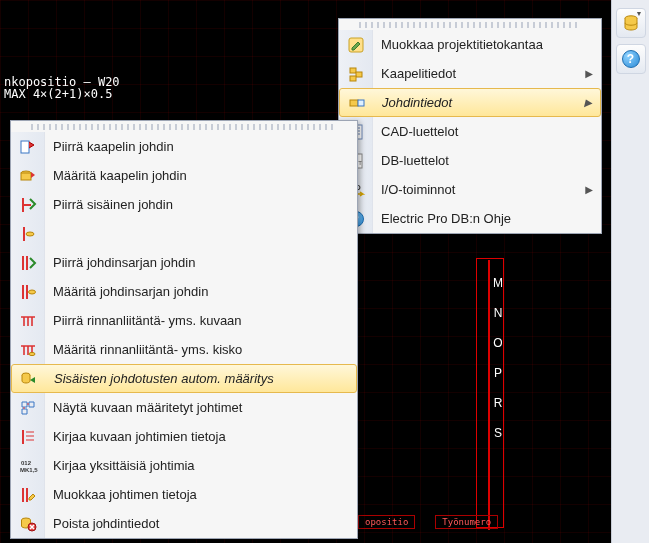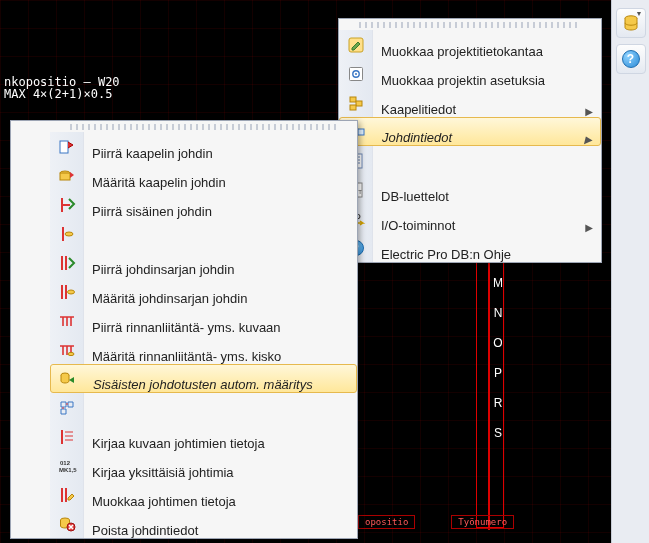--- a/index.html
+++ b/index.html
@@ -100,30 +100,29 @@
     background: repeating-linear-gradient(90deg, #c7ccd6 0 2px, transparent 2px 6px);
     margin: 3px 20px 2px;
   }
   .menu-left {
     position: absolute;
     left: 10px; top: 120px;
     width: 348px;
     background: #f6f6f6;
     border: 1px solid #9da5b4;
     box-shadow: 2px 2px 6px rgba(0,0,0,0.35);
-    padding-left: 39px;
   }
   .menu-left .grip {
     height: 6px;
     background: repeating-linear-gradient(90deg, #c7ccd6 0 2px, transparent 2px 6px);
     margin: 3px 20px 2px;
   }
   .menu-item {
     display: flex;
-    align-items: flex-end;
+    align-items: center;
     height: 29px;
     padding: 0 8px 0 0;
     position: relative;
   }
   .menu-item .icon-col {
     width: 34px; height: 100%;
     background: linear-gradient(90deg,#eef1f6,#e4e9f1);
     border-right: 1px solid #dfe3eb;
     display:flex;align-items:center;justify-content:center;
     flex-shrink: 0;
@@ -150,21 +149,21 @@
     background: transparent;
     border-right: 1px solid transparent;
   }
 
   
   svg { display:block; }
 
   .bottom-strip {
     position: absolute;
     left: 358px; bottom: 14px;
-    display:flex; gap: 36px;
+    display:flex; gap: 20px;
     font-size: 9px;
     color: #ff5a5a;
     font-family: monospace;
   }
   .bottom-strip span {
     border: 1px solid #a00;
     padding: 1px 6px;
   }
   .red-vert {
     position:absolute;
@@ -226,30 +225,20 @@
   <div class="menu-item">
     <div class="icon-col">
       <svg width="18" height="18" viewBox="0 0 18 18">
           <rect x="2" y="2" width="14" height="14" rx="2" fill="#ffe08a" stroke="#c9a227"></rect>
           <path d="M5 12l6-6 2 2-6 6H5v-2z" fill="#6aa84f" stroke="#3d7a2b"></path>
         </svg>
     </div>
     <div class="lbl">Muokkaa projektitietokantaa</div>
   </div>
 
-  <div class="menu-item">
-    <div class="icon-col">
-      <svg width="18" height="18" viewBox="0 0 18 18">
-          <rect x="2.5" y="2.5" width="13" height="13" rx="1" fill="#fff" stroke="#888"></rect>
-          <circle cx="9" cy="9" r="3.2" fill="none" stroke="#3a76c4" stroke-width="1.4"></circle>
-          <circle cx="9" cy="9" r="1" fill="#3a76c4"></circle>
-        </svg>
-    </div>
-    <div class="lbl">Muokkaa projektin asetuksia</div>
-  </div>
 
   <div class="menu-item">
     <div class="icon-col">
       <svg width="18" height="18" viewBox="0 0 18 18">
           <rect x="3" y="3" width="6" height="5" fill="#f5c94a" stroke="#b8860b"></rect>
           <rect x="9" y="7" width="6" height="5" fill="#f5c94a" stroke="#b8860b"></rect>
           <rect x="3" y="11" width="6" height="5" fill="#f5c94a" stroke="#b8860b"></rect>
         </svg>
     </div>
     <div class="lbl">Kaapelitiedot</div>
@@ -269,20 +258,21 @@
 
   <div class="menu-item">
     <div class="icon-col">
       <svg width="18" height="18" viewBox="0 0 18 18">
           <rect x="3" y="2" width="12" height="14" fill="#fff" stroke="#6d87b5"></rect>
           <line x1="5" y1="5" x2="13" y2="5" stroke="#6d87b5"></line>
           <line x1="5" y1="8" x2="13" y2="8" stroke="#6d87b5"></line>
           <line x1="5" y1="11" x2="13" y2="11" stroke="#6d87b5"></line>
         </svg>
     </div>
+    <div class="lbl">CAD-luettelot</div>
   </div>
 
   <div class="menu-item">
     <div class="icon-col">
       <svg width="18" height="18" viewBox="0 0 18 18">
           <rect x="3" y="2" width="12" height="14" fill="#fff" stroke="#888"></rect>
           <text x="9" y="13" text-anchor="middle" font-size="6" fill="#555">RPT</text>
         </svg>
     </div>
     <div class="lbl">DB-luettelot</div>
@@ -393,20 +383,21 @@
     <div class="lbl">Sisäisten johdotusten autom. määritys</div>
   </div>
 
   <div class="menu-item">
     <div class="icon-col">
         <svg width="18" height="18" viewBox="0 0 18 18">
           <path d="M3 3h5v5H3zM10 3h5v5h-5zM3 10h5v5H3z" fill="none" stroke="#3a76c4"></path>
           <path d="M8 5h2M5 8v2" stroke="#d33"></path>
         </svg>
       </div>
+    <div class="lbl">Näytä kuvaan määritetyt johtimet</div>
   </div>
   <div class="menu-item">
     <div class="icon-col">
         <svg width="18" height="18" viewBox="0 0 18 18">
           <path d="M4 2v14" stroke="#d33" stroke-width="2"></path>
           <path d="M7 4h8M7 8h8M7 12h8" stroke="#d33" stroke-width="1"></path>
         </svg>
       </div>
     <div class="lbl">Kirjaa kuvaan johtimien tietoja</div>
   </div>

